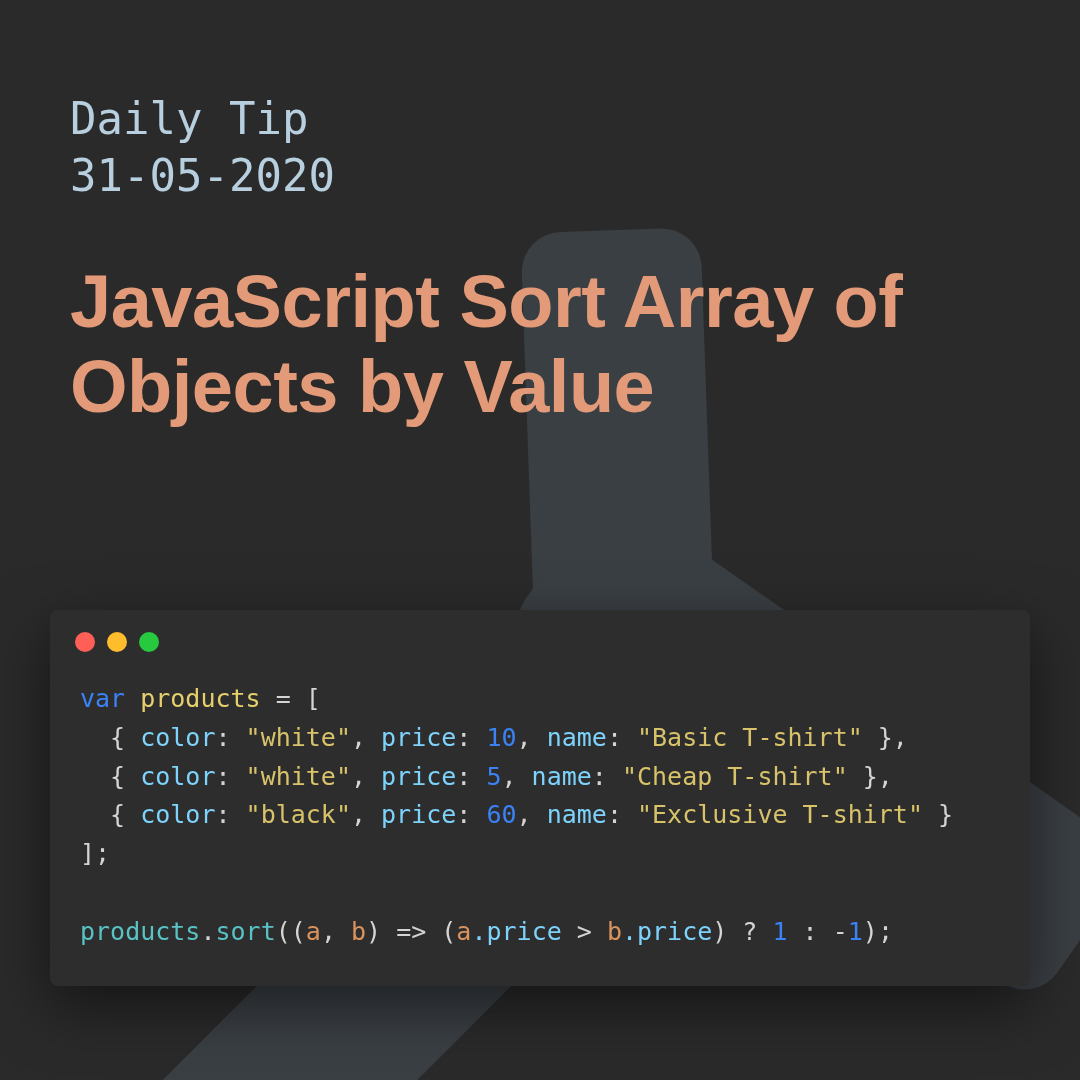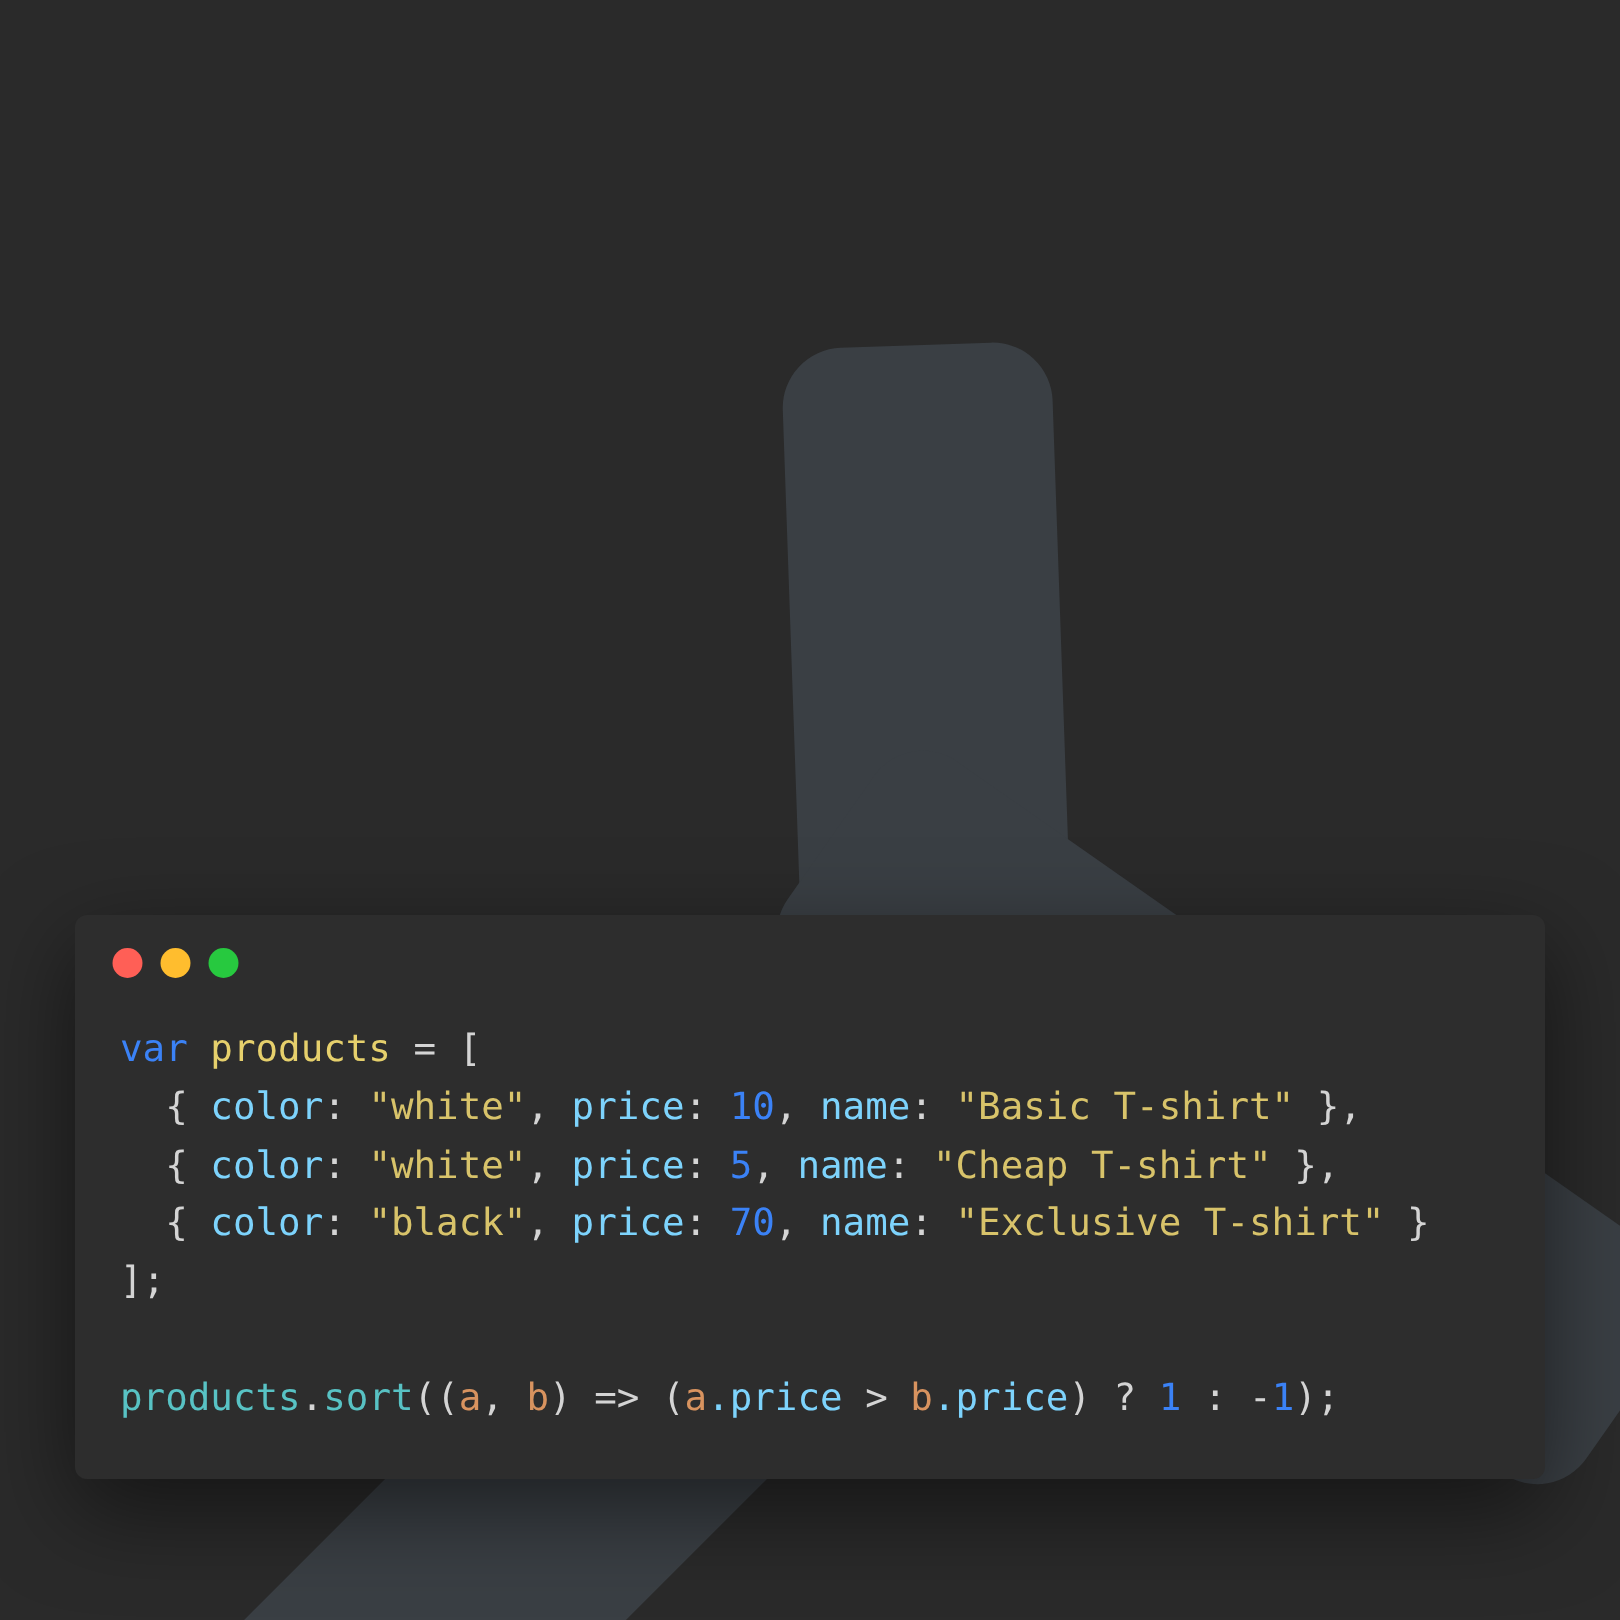--- a/index.html
+++ b/index.html
@@ -110,28 +110,31 @@
 .op { color: #d4d4d4; }
 </style>
 </head>
 <body>
 
 <div class="bg-shape bg-shape-1"></div>
 <div class="bg-shape bg-shape-2"></div>
 <div class="bg-shape bg-shape-3"></div>
 
 <div class="content">
+  <div class="subtitle"><span>Daily Tip</span>
+<span>31-05-2020</span></div>
+  <div class="title">JavaScript Sort Array of Objects by Value</div>
 </div>
 
 <div class="code-window">
   <div class="window-controls">
     <div class="dot dot-red"></div>
     <div class="dot dot-yellow"></div>
     <div class="dot dot-green"></div>
   </div>
   <div class="code"><span class="kw">var</span> <span class="var">products</span><span class="punc"> = [</span>
 <span class="punc">  { </span><span class="prop">color</span><span class="punc">: </span><span class="str">"white"</span><span class="punc">, </span><span class="prop">price</span><span class="punc">: </span><span class="num">10</span><span class="punc">, </span><span class="prop">name</span><span class="punc">: </span><span class="str">"Basic T-shirt"</span><span class="punc"> },</span>
 <span class="punc">  { </span><span class="prop">color</span><span class="punc">: </span><span class="str">"white"</span><span class="punc">, </span><span class="prop">price</span><span class="punc">: </span><span class="num">5</span><span class="punc">, </span><span class="prop">name</span><span class="punc">: </span><span class="str">"Cheap T-shirt"</span><span class="punc"> },</span>
-<span class="punc">  { </span><span class="prop">color</span><span class="punc">: </span><span class="str">"black"</span><span class="punc">, </span><span class="prop">price</span><span class="punc">: </span><span class="num">70</span><span class="punc">, </span><span class="prop">name</span><span class="punc">: </span><span class="str">"Exclusive T-shirt"</span><span class="punc"> }</span>
+<span class="punc">  { </span><span class="prop">color</span><span class="punc">: </span><span class="str">"black"</span><span class="punc">, </span><span class="prop">price</span><span class="punc">: </span><span class="num">60</span><span class="punc">, </span><span class="prop">name</span><span class="punc">: </span><span class="str">"Exclusive T-shirt"</span><span class="punc"> }</span>
 <span class="punc">];</span>
 
 <span class="fn">products</span><span class="punc">.</span><span class="fn">sort</span><span class="punc">((</span><span class="param">a</span><span class="punc">, </span><span class="param">b</span><span class="punc">) =&gt; (</span><span class="param">a</span><span class="prop">.price</span><span class="op"> &gt; </span><span class="param">b</span><span class="prop">.price</span><span class="punc">) ? </span><span class="num">1</span><span class="punc"> : </span><span class="op">-</span><span class="num">1</span><span class="punc">);</span></div>
 </div>
 
 </body></html>

